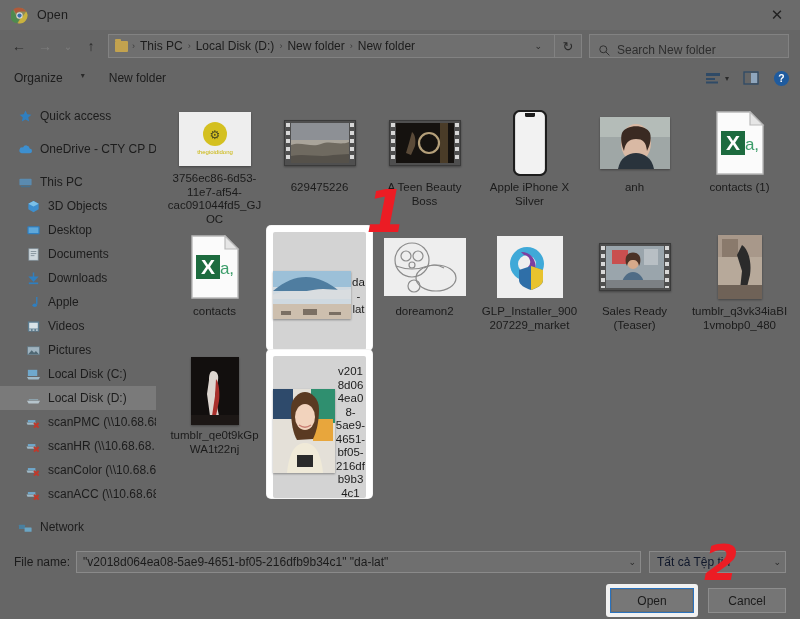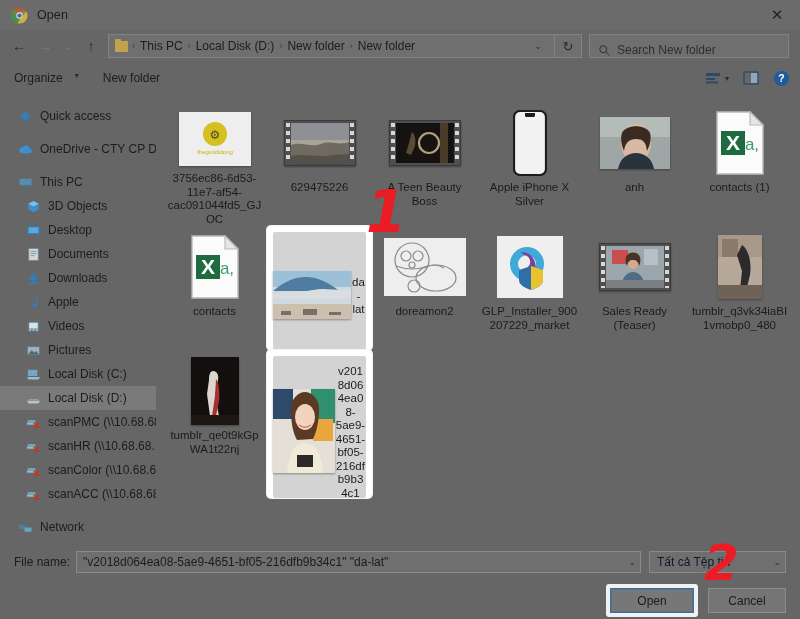--- a/index.html
+++ b/index.html
@@ -90,21 +90,21 @@
   .search-ico { width: 13px; height: 13px; flex: none; margin-right: 6px; }
   .search-ph { font-size: 12px; color: #2e2e2e; }
 
   
   .commandbar {
     height: 32px; display: flex; align-items: center;
     padding: 0 10px 0 14px;
   }
   .cmd {
     font-size: 12px; color: #1c1c1c;
-    display: flex; gap: 12px;
+    display: flex; gap: 18px;
     margin-right: 24px;
   }
   .cmd .caret { font-size: 8px; color: #2a2a2a; }
   .cmd-spacer { flex: 1; }
   .cmd-ico { display: flex; align-items: center; gap: 4px; margin-left: 14px; }
   .icon-view { width: 16px; height: 13px; }
   .icon-pane { width: 16px; height: 14px; }
   .icon-help { width: 17px; height: 17px; }
 
   

